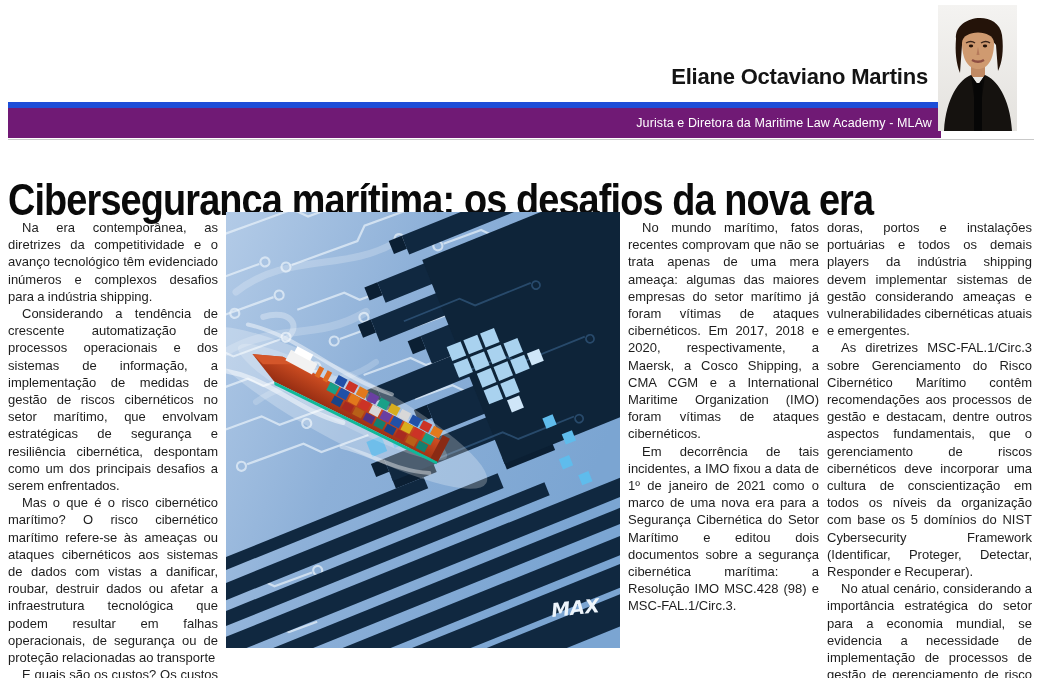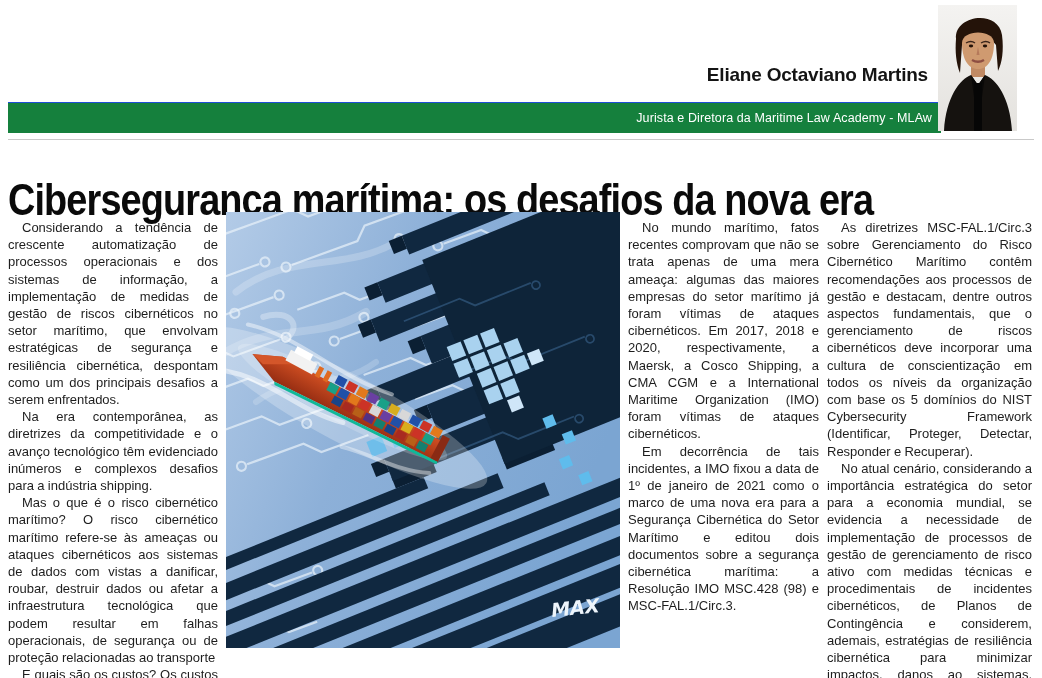--- a/index.html
+++ b/index.html
@@ -2,26 +2,26 @@
 <html lang="pt-BR"><head>
 <meta charset="utf-8">
 <style>
   html,body{margin:0;padding:0;}
   body{
     width:1042px;height:678px;position:relative;background:#ffffff;
     font-family:"Liberation Sans","DejaVu Sans",sans-serif;overflow:hidden;
   }
   
   .author-name{
-    position:absolute;top:64px;right:114px;font-size:19px;font-weight:bold;
+    position:absolute;top:64px;right:114px;font-size:22px;font-weight:bold;
     color:#141414;letter-spacing:-0.2px;
   }
   .banner{
     position:absolute;left:8px;top:102px;width:933px;height:30px;
-    background:#15803d;border-top:1px solid #1d4ed8;
+    background:#701a75;border-top:6px solid #1d4ed8;
     display:flex;align-items:center;justify-content:flex-end;
   }
   .banner .role{
     color:#ffffff;font-size:12.5px;padding-right:9px;letter-spacing:0.1px;
   }
   .photo{
     position:absolute;left:938px;top:5px;width:79px;height:126px;overflow:hidden;
   }
   .header-rule{
     position:absolute;left:8px;top:139px;width:1026px;height:1px;background:#c9c9c9;
@@ -85,22 +85,22 @@
   </svg>
 </div>
 
 <div class="header-rule"></div>
 
 <h1 class="headline">Cibersegurança marítima: os desafios da nova era</h1>
 
 <div class="article">
 
   <div class="textcol">
+      <p class="para ind">Na era contemporânea, as diretrizes da competitividade e o avanço tecnológico têm evidenciado inúmeros e complexos desafios para a indústria shipping.</p>
       <p class="para ind">Considerando a tendência de crescente automatização de processos operacionais e dos sistemas de informação, a implementação de medidas de gestão de riscos cibernéticos no setor marítimo, que envolvam estratégicas de segurança e resiliência cibernética, despontam como um dos principais desafios a serem enfrentados.</p>
-      <p class="para ind">Na era contemporânea, as diretrizes da competitividade e o avanço tecnológico têm evidenciado inúmeros e complexos desafios para a indústria shipping.</p>
       <p class="para ind">Mas o que é o risco cibernético marítimo? O risco cibernético marítimo refere-se às ameaças ou ataques cibernéticos aos sistemas de dados com vistas a danificar, roubar, destruir dados ou afetar a infraestrutura tecnológica que podem resultar em falhas operacionais, de segurança ou de proteção relacionadas ao transporte</p>
       <p class="para ind flow">E quais são os custos? Os custos de um incidente de segurança cibernética envolvem inúmeras vertentes. Não afetam apenas custos de indenização e operacionais mas contemplam também o custo reputacional. As perdas com ataques cibernéticos têm crescido</p>
     </div>
 
   <div class="illustration">
     <svg width="394" height="436" viewBox="0 0 394 436">
       <defs>
         <linearGradient id="ibg" x1="0" y1="0" x2="1" y2="0.45">
           <stop offset="0" stop-color="#b3cbe7"></stop>
           <stop offset="0.45" stop-color="#8db0d8"></stop>
@@ -294,17 +294,18 @@
       <text x="374" y="400" text-anchor="end" font-size="19" font-style="italic" font-weight="bold" fill="#eef5fb" transform="rotate(-6 374 400)" font-family="DejaVu Sans, sans-serif">MAX</text>
     </svg>
   </div>
 
   <div class="textcol">
       <p class="para ind">No mundo marítimo, fatos recentes comprovam que não se trata apenas de uma mera ameaça: algumas das maiores empresas do setor marítimo já foram vítimas de ataques cibernéticos. Em 2017, 2018 e 2020, respectivamente, a Maersk, a Cosco Shipping, a CMA CGM e a International Maritime Organization (IMO) foram vítimas de ataques cibernéticos.</p>
       <p class="para ind">Em decorrência de tais incidentes, a IMO fixou a data de 1º de janeiro de 2021 como o marco de uma nova era para a Segurança Cibernética do Setor Marítimo e editou dois documentos sobre a segurança cibernética marítima: a Resolução IMO MSC.428 (98) e MSC-FAL.1/Circ.3.</p>
     </div>
 
   <div class="textcol">
+      <p class="para">doras, portos e instalações portuárias e todos os demais players da indústria shipping devem implementar sistemas de gestão considerando ameaças e vulnerabilidades cibernéticas atuais e emergentes.</p>
       <p class="para ind">As diretrizes MSC-FAL.1/Circ.3 sobre Gerenciamento do Risco Cibernético Marítimo contêm recomendações aos processos de gestão e destacam, dentre outros aspectos fundamentais, que o gerenciamento de riscos cibernéticos deve incorporar uma cultura de conscientização em todos os níveis da organização com base os 5 domínios do NIST Cybersecurity Framework (Identificar, Proteger, Detectar, Responder e Recuperar).</p>
       <p class="para ind">No atual cenário, considerando a importância estratégica do setor para a economia mundial, se evidencia a necessidade de implementação de processos de gestão de gerenciamento de risco ativo com medidas técnicas e procedimentais de incidentes cibernéticos, de Planos de Contingência e considerem, ademais, estratégias de resiliência cibernética para minimizar impactos, danos ao sistemas, processos e reputação.</p>
     </div>
 
 </div>
 
 </body></html>

